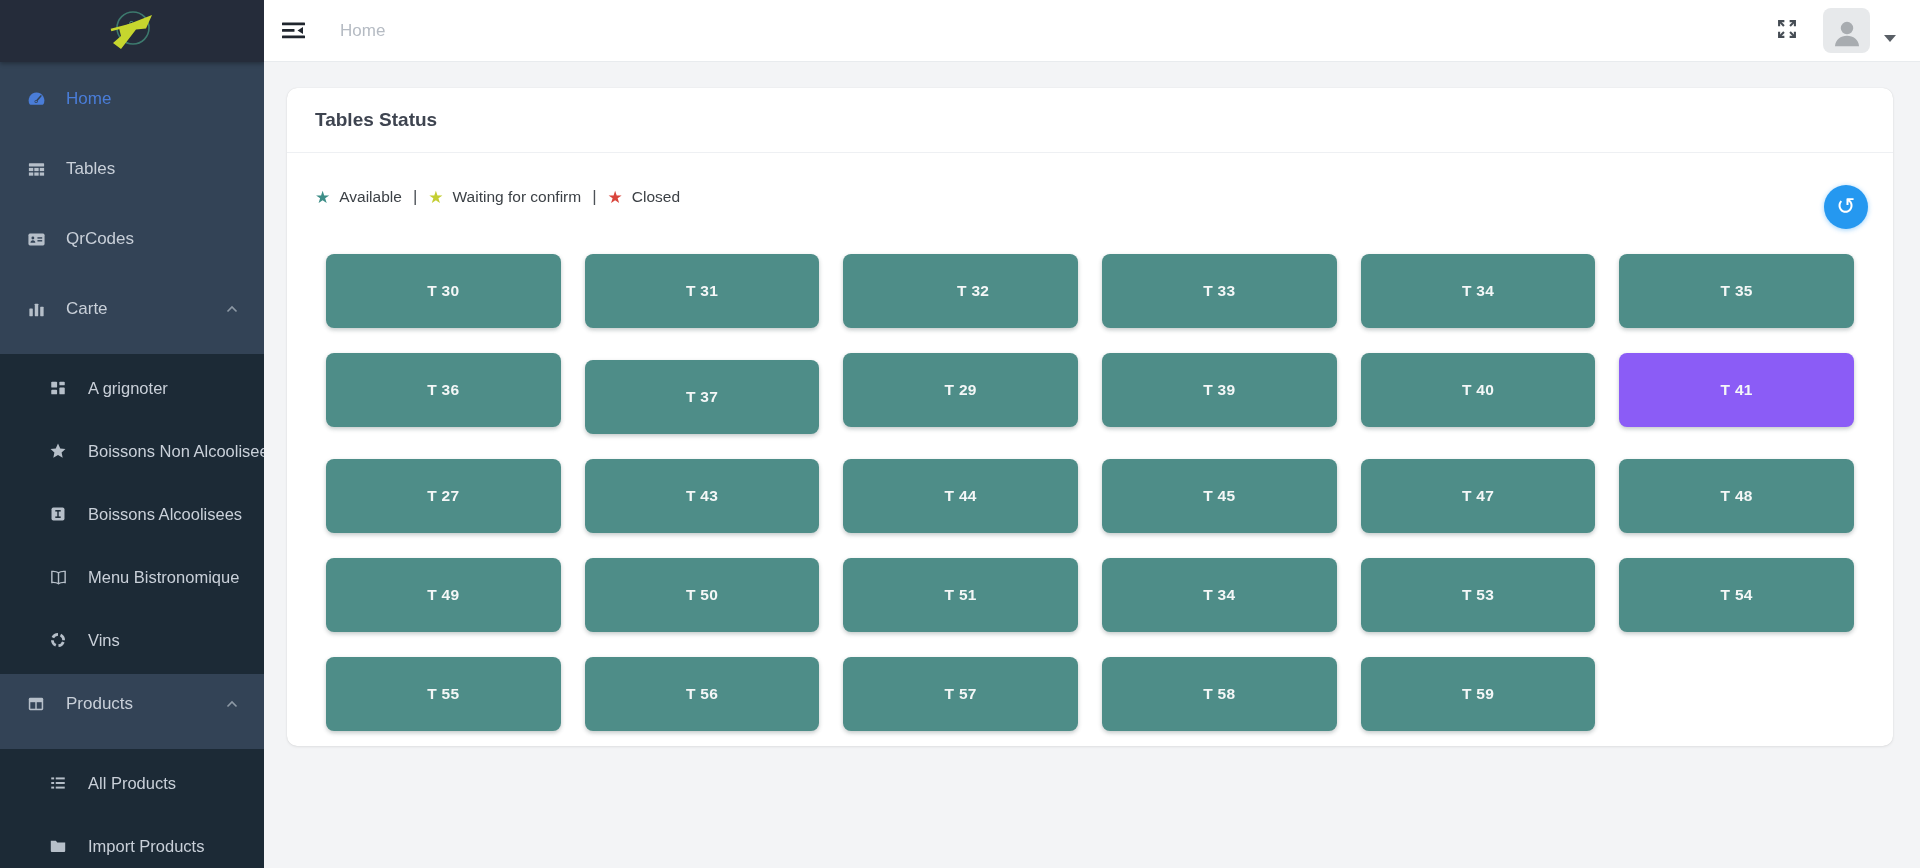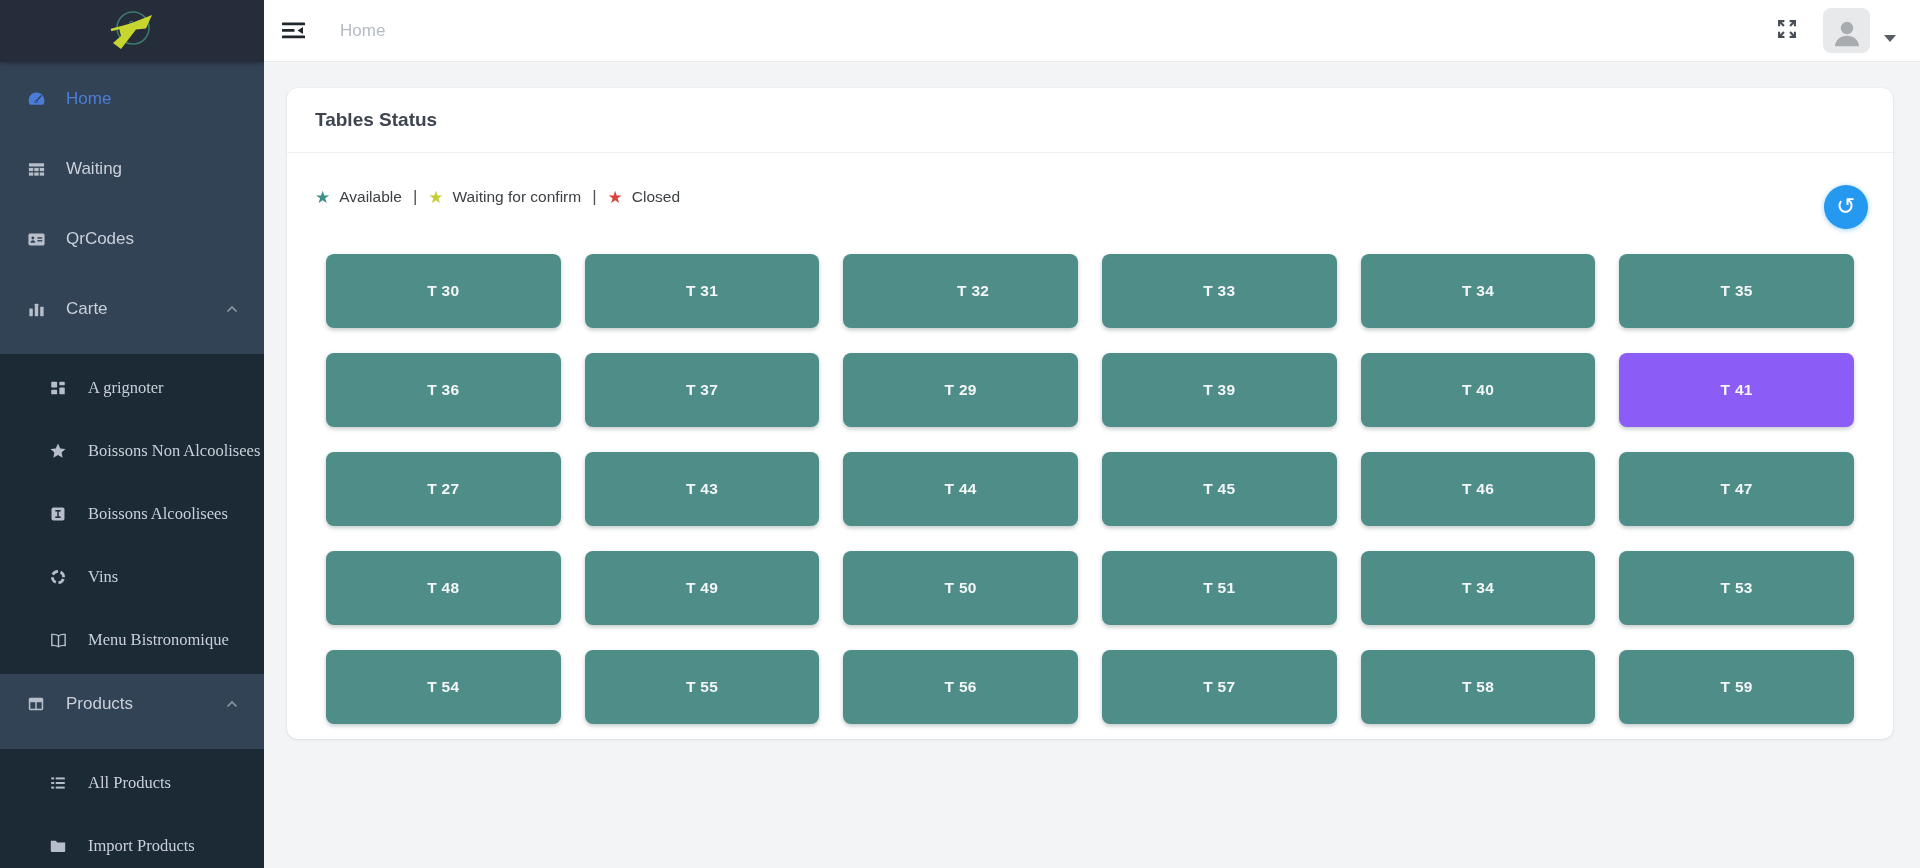--- a/index.html
+++ b/index.html
@@ -10,21 +10,21 @@
   .sidebar{position:absolute;left:0;top:0;width:264px;height:868px;background:#334356;overflow:hidden;z-index:3;}
   .brand{height:62px;background:#252c3a;display:flex;align-items:center;justify-content:center;
          box-shadow:0 2px 4px rgba(0,0,0,.28);}
   .nav{list-style:none;margin:0;padding:12px 0 0;}
   .nav-item{height:50px;margin:0 0 20px;display:flex;align-items:center;padding-left:25px;
             position:relative;font-size:17px;color:#c9d0d9;cursor:pointer;white-space:nowrap;}
   .nav-item .nav-icon{width:22px;display:inline-flex;justify-content:center;align-items:center;
             margin-right:19px;color:#b6bfc9;flex:none;}
   .nav-item.active,.nav-item.active .nav-icon{color:#4a7dd8;}
   .submenu{background:#1c2a36;padding:9px 0;margin:6px 0 5px;list-style:none;}
-  .submenu .nav-item{margin:0 0 13px;padding-left:47px;font-size:16.5px;font-family:Liberation Serif, serif;}
+  .submenu .nav-item{margin:0 0 13px;padding-left:47px;font-size:16.5px;}
   .submenu .nav-item:last-child{margin-bottom:0;}
   .chev{position:absolute;right:26px;top:50%;transform:translateY(-50%);display:inline-flex;}
 
   
   .main{margin-left:264px;height:868px;background:#f3f4f6;}
   .topbar{height:62px;background:#fff;border-bottom:1px solid #e8ebee;display:flex;align-items:center;
           padding:0 24px 0 18px;box-sizing:border-box;}
   .burger{background:none;border:0;padding:0;margin:0 0 0 0;cursor:pointer;display:inline-flex;}
   .crumb{margin-left:34px;font-size:17px;color:#b5bbc3;text-decoration:none;cursor:pointer;}
   .top-spacer{flex:1;}
@@ -84,21 +84,21 @@
             <svg width="19" height="19" viewBox="0 0 20 20" fill="currentColor">
               <rect x="2" y="3.5" width="16" height="3.4" rx="0.6"></rect>
               <rect x="2" y="8.3" width="4.6" height="3.4"></rect>
               <rect x="7.7" y="8.3" width="4.6" height="3.4"></rect>
               <rect x="13.4" y="8.3" width="4.6" height="3.4"></rect>
               <rect x="2" y="13.1" width="4.6" height="3.4"></rect>
               <rect x="7.7" y="13.1" width="4.6" height="3.4"></rect>
               <rect x="13.4" y="13.1" width="4.6" height="3.4"></rect>
             </svg>
           </span>
-          <span class="nav-label">Waiting</span>
+          <span class="nav-label">Tables</span>
         </li>
         <li class="nav-item">
           <span class="nav-icon">
             <svg width="19" height="19" viewBox="0 0 20 20">
               <rect x="1.5" y="3.8" width="17" height="12.4" rx="1.6" fill="currentColor"></rect>
               <circle cx="6.2" cy="8.4" r="1.5" fill="#334356"></circle>
               <path d="M3.6 13.4c0-1.6 1.2-2.6 2.6-2.6s2.6 1 2.6 2.6z" fill="#334356"></path>
               <rect x="11" y="7.6" width="5" height="1.5" fill="#334356"></rect>
               <rect x="11" y="10.6" width="5" height="1.5" fill="#334356"></rect>
             </svg>
@@ -148,34 +148,34 @@
                   <rect x="7" y="5.6" width="6" height="1.7"></rect>
                   <rect x="7" y="12.7" width="6" height="1.7"></rect>
                   <rect x="9.2" y="6.4" width="1.6" height="7.2"></rect>
                 </g>
               </svg>
             </span>
             <span class="nav-label">Boissons Alcoolisees</span>
           </li>
           <li class="nav-item">
             <span class="nav-icon">
-              <svg width="18" height="18" viewBox="0 0 20 20">
-                <circle cx="10" cy="10" r="6.3" fill="none" stroke="currentColor" stroke-width="3" stroke-dasharray="6.9 3" transform="rotate(20 10 10)"></circle>
-              </svg>
-            </span>
-            <span class="nav-label">Vins</span>
-          </li>
-          <li class="nav-item">
-            <span class="nav-icon">
               <svg width="19" height="19" viewBox="0 0 20 20" fill="none" stroke="currentColor" stroke-width="1.5">
                 <path d="M10 5C8.2 3.7 5.8 3.4 3 3.6v11.6c2.8-.2 5.2.1 7 1.4 1.8-1.3 4.2-1.6 7-1.4V3.6c-2.8-.2-5.2.1-7 1.4z"></path>
                 <path d="M10 5v11.3"></path>
               </svg>
             </span>
             <span class="nav-label">Menu Bistronomique</span>
+          </li>
+          <li class="nav-item">
+            <span class="nav-icon">
+              <svg width="18" height="18" viewBox="0 0 20 20">
+                <circle cx="10" cy="10" r="6.3" fill="none" stroke="currentColor" stroke-width="3" stroke-dasharray="6.9 3" transform="rotate(20 10 10)"></circle>
+              </svg>
+            </span>
+            <span class="nav-label">Vins</span>
           </li>
         </ul>
         <li class="nav-item">
           <span class="nav-icon">
             <svg width="18" height="18" viewBox="0 0 20 20">
               <rect x="2" y="3" width="16" height="14" rx="1.6" fill="currentColor"></rect>
               <g fill="#334356">
                 <rect x="3.7" y="8" width="5.5" height="7.2"></rect>
                 <rect x="10.8" y="8" width="5.5" height="7.2"></rect>
               </g>
@@ -276,30 +276,29 @@
           <span class="ricon">↺</span>
         </button>
         <div class="tables-grid" id="tables-grid">
             <button class="tbtn" style="background: rgb(78, 141, 136);">T 30</button>
             <button class="tbtn" style="background: rgb(78, 141, 136);">T 31</button>
             <button class="tbtn" style="background: rgb(78, 141, 136); padding-left: 31px;">T 32</button>
             <button class="tbtn" style="background: rgb(78, 141, 136);">T 33</button>
             <button class="tbtn" style="background: rgb(78, 141, 136);">T 34</button>
             <button class="tbtn" style="background: rgb(78, 141, 136);">T 35</button>
             <button class="tbtn" style="background: rgb(78, 141, 136);">T 36</button>
-            <button class="tbtn" style="background: rgb(78, 141, 136);">T 37</button>
+            <button class="tbtn" style="background: rgb(78, 141, 136); margin-top: 7px;">T 37</button>
             <button class="tbtn" style="background: rgb(78, 141, 136);">T 29</button>
             <button class="tbtn" style="background: rgb(78, 141, 136);">T 39</button>
             <button class="tbtn" style="background: rgb(78, 141, 136);">T 40</button>
             <button class="tbtn" style="background: #8b5cf6;">T 41</button>
             <button class="tbtn" style="background: rgb(78, 141, 136);">T 27</button>
             <button class="tbtn" style="background: rgb(78, 141, 136);">T 43</button>
             <button class="tbtn" style="background: rgb(78, 141, 136);">T 44</button>
             <button class="tbtn" style="background: rgb(78, 141, 136);">T 45</button>
-            <button class="tbtn" style="background: rgb(78, 141, 136);">T 46</button>
             <button class="tbtn" style="background: rgb(78, 141, 136);">T 47</button>
             <button class="tbtn" style="background: rgb(78, 141, 136);">T 48</button>
             <button class="tbtn" style="background: rgb(78, 141, 136);">T 49</button>
             <button class="tbtn" style="background: rgb(78, 141, 136);">T 50</button>
             <button class="tbtn" style="background: rgb(78, 141, 136);">T 51</button>
             <button class="tbtn" style="background: rgb(78, 141, 136);">T 34</button>
             <button class="tbtn" style="background: rgb(78, 141, 136);">T 53</button>
             <button class="tbtn" style="background: rgb(78, 141, 136);">T 54</button>
             <button class="tbtn" style="background: rgb(78, 141, 136);">T 55</button>
             <button class="tbtn" style="background: rgb(78, 141, 136);">T 56</button>

